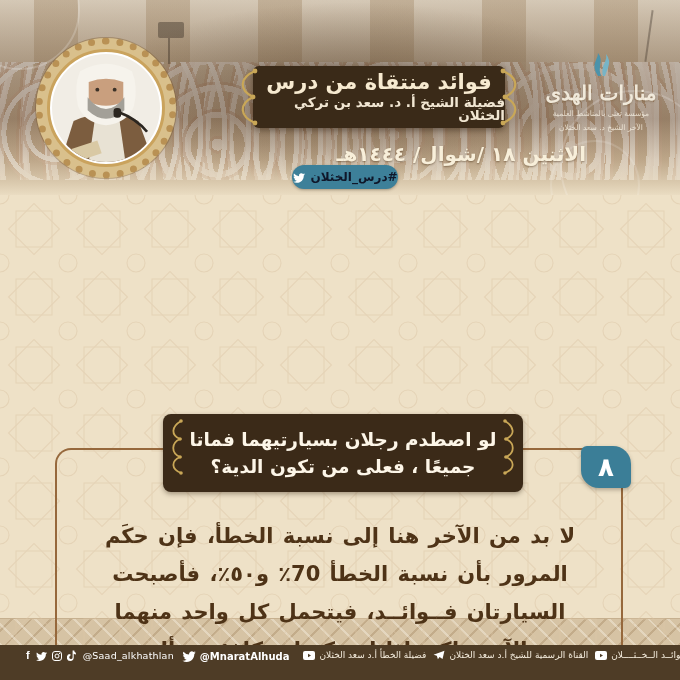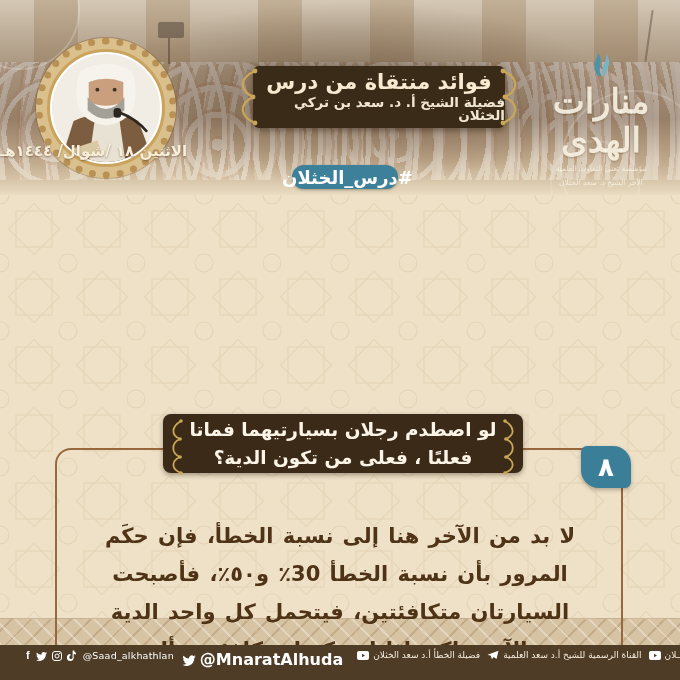--- a/index.html
+++ b/index.html
@@ -45,47 +45,47 @@
     display:flex; flex-direction:column; align-items:center; justify-content:center; gap:3px; }
   .title-box .t1{ color:#f7ead0; font-size:21px; font-weight:bold; line-height:1; }
   .title-box .t2{ color:#f1e6d2; font-size:13.5px; font-weight:bold; line-height:1; }
   .flourish{ position:absolute; top:50%; transform:translateY(-50%); width:26px; height:58px; }
   .flourish.left{ left:-20px; }
   .flourish.right{ right:-20px; transform:translateY(-50%) scaleX(-1); }
 
   
   .logo{ position:absolute; left:536px; top:52px; width:130px; text-align:center; color:rgba(253,247,233,.88); }
   .logo .flame{ height:26px; }
-  .logo .word{ font-size:34px; font-weight:bold; line-height:1.15; text-shadow:0 1px 2px rgba(90,60,20,.35);
+  .logo .word{ font-size:20px; font-weight:bold; line-height:1.15; text-shadow:0 1px 2px rgba(90,60,20,.35);
     font-family:"DejaVu Serif", serif; }
   .logo .tag{ font-size:7.5px; line-height:1.5; opacity:.85; margin-top:3px; }
 
-  .date{ position:absolute; left:0; top:142px; width:586px; text-align:left;
-    color:#f8efda; font-size:15px; font-weight:bold; text-shadow:0 1px 2px rgba(70,45,20,.5); }
+  .date{ position:absolute; left:0; top:142px; width:586px; text-align:right;
+    color:#f8efda; font-size:20px; font-weight:bold; text-shadow:0 1px 2px rgba(70,45,20,.5); }
   .hashtag{ position:absolute; left:292px; top:165px; width:106px; height:24px; background:#3d8099;
     border-radius:12px; display:flex; align-items:center; justify-content:center; gap:5px;
     box-shadow:0 1px 3px rgba(40,30,15,.35); }
-  .hashtag span{ color:#ffffff; font-size:18px; font-weight:bold; direction:rtl; }
+  .hashtag span{ color:#0f172a; font-size:12px; font-weight:bold; direction:rtl; }
 
   
   .content{ position:absolute; left:0; top:195px; width:680px; height:450px; background:#eee1c7; }
   .band{ position:absolute; left:0; bottom:0; width:680px; height:27px; background:rgba(176,148,108,.38);
     border-top:1px solid rgba(150,120,80,.25); }
   .band .motif{ position:absolute; inset:0;
     background:
       repeating-linear-gradient(45deg, rgba(255,250,240,.35) 0 2px, transparent 2px 14px),
       repeating-linear-gradient(-45deg, rgba(150,118,78,.3) 0 2px, transparent 2px 14px); }
   svg.pattern{ position:absolute; inset:0; width:100%; height:100%; opacity:.5; }
 
   .frame{ position:absolute; left:55px; top:253px; width:528px; height:292px;
     border-top:2px solid #96683c; border-left:2px solid #96683c; border-top-left-radius:16px; }
   .frame-right{ position:absolute; left:621px; top:288px; width:2px; height:260px;
     background:linear-gradient(180deg,#96683c 78%, rgba(150,104,60,0)); }
 
-  .qbox{ position:absolute; left:163px; top:219px; width:360px; height:59px; background:#3b2a18;
+  .qbox{ position:absolute; left:163px; top:219px; width:360px; height:78px; background:#3b2a18;
     border-radius:8px; box-shadow:0 2px 5px rgba(45,30,12,.4);
     display:flex; flex-direction:column; align-items:center; justify-content:center; gap:4px; }
   .qbox .ql{ color:#fdf6e8; font-size:18.5px; font-weight:bold; line-height:1.25; direction:rtl; }
   .q-orn{ position:absolute; top:5px; width:16px; height:56px; }
   .q-orn.left{ left:5px; }
   .q-orn.right{ right:5px; transform:scaleX(-1); }
 
   .badge{ position:absolute; left:581px; top:251px; width:50px; height:42px; background:#3b7e97;
     border-radius:6px 18px 6px 18px; display:flex; align-items:center; justify-content:center;
     box-shadow:0 2px 4px rgba(40,30,15,.3); }
@@ -95,21 +95,21 @@
     color:#4e3317; font-size:21px; font-weight:bold; word-spacing:2px; }
   .answer div{ line-height:38px; }
 
   
   .footer{ position:absolute; left:0; top:645px; width:680px; height:35px; background:#4e3c26;
     display:flex; align-items:flex-start; padding:5px 10px 0 26px; gap:7px; color:#fff; }
   .footer .seg{ display:flex; align-items:center; gap:4px; white-space:nowrap; }
   .footer .social{ gap:5px; }
   .footer svg{ display:block; }
   .footer .h1{ font-size:9.5px; letter-spacing:.2px;text-align:right; }
-  .footer .h2{ font-size:16px; font-weight:bold; }
+  .footer .h2{ font-size:10px; font-weight:bold; }
   .footer .ar{ font-size:9px; direction:rtl; color:#f4ecdd; }
   .footer .fb{ font-size:11px; font-weight:bold; line-height:1; font-family:"Liberation Sans", sans-serif; }
   .grow{ flex:1; }
 </style>
 </head>
 <body>
 
 <div class="canvas">
 
   <div class="header">
@@ -155,21 +155,21 @@
       <div class="t1" dir="rtl">فوائد منتقاة من درس</div>
       <div class="t2" dir="rtl">فضيلة الشيخ أ. د. سعد بن تركي الخثلان</div>
     </div>
 
     <div class="logo">
       <svg class="flame" viewBox="0 0 30 26" width="30" height="26">
         <path d="M12 24 Q6 16 10 8 Q12 4 12 1 Q16 6 14 13 Q13 19 15 24 Z" fill="#4b93ab"></path>
         <path d="M17 24 Q15 17 19 10 Q21 6 20 2 Q25 8 22 16 Q20 21 19 24 Z" fill="#77b4c6"></path>
       </svg>
       <div class="word" dir="rtl">منارات الهدى</div>
-      <div class="tag" dir="rtl">مؤسسة تعنى التفاوت العلمية</div>
+      <div class="tag" dir="rtl">مؤسسة تعنى بالمناشط العلمية</div>
       <div class="tag" dir="rtl">الآخر الشيخ د. سعد الخثلان</div>
     </div>
 
     <div class="date" dir="rtl">الاثنين ١٨ /شوال/ ١٤٤٤هـ</div>
 
     <div class="hashtag">
       <svg width="13" height="11" viewBox="0 0 24 20">
         <path d="M23 2.6c-.8.4-1.7.6-2.6.8A4.5 4.5 0 0 0 12.9 7.5 12.8 12.8 0 0 1 3.6 2.8a4.5 4.5 0 0 0 1.4 6c-.7 0-1.4-.2-2-.5v.1c0 2.1 1.5 3.9 3.6 4.4-.7.2-1.4.2-2 .1a4.5 4.5 0 0 0 4.2 3.1A9 9 0 0 1 2 17.9a12.7 12.7 0 0 0 6.9 2c8.3 0 12.8-6.8 12.8-12.8v-.6c.9-.6 1.6-1.4 2.3-2.3-.8.4-1.7.6-2.6.7 1-.6 1.7-1.4 2-2.4z" fill="#ffffff"></path>
       </svg>
       <span>#درس_الخثلان</span>
@@ -212,27 +212,27 @@
           <circle cx="13" cy="54" r="1.8" fill="#c9a757"></circle>
       </svg>
       <svg class="q-orn right" viewBox="0 0 16 56">
         <path d="M13 2 C3 8 3 16 12 20 C3 24 3 34 12 38 C3 42 3 50 13 54" stroke="#c9a757" stroke-width="1.8" fill="none"></path>
         <circle cx="13" cy="2" r="1.8" fill="#c9a757"></circle>
           <circle cx="12" cy="20" r="1.8" fill="#c9a757"></circle>
         <circle cx="12" cy="38" r="1.8" fill="#c9a757"></circle>
           <circle cx="13" cy="54" r="1.8" fill="#c9a757"></circle>
       </svg>
       <div class="ql">لو اصطدم رجلان بسيارتيهما فماتا</div>
-      <div class="ql">فعلىًا ، فعلى من تكون الدية؟</div>
+      <div class="ql">جميعًا ، فعلى من تكون الدية؟</div>
     </div>
 
     <div class="answer">
       <div>لا بد من الآخر هنا إلى نسبة الخطأ، فإن حكَم</div>
-      <div>المرور بأن نسبة الخطأ 30٪ و٥٠٪، فأصبحت</div>
-      <div>السيارتان متكافئتين، فيتحمل كل واحد الدية</div>
+      <div>المرور بأن نسبة الخطأ 70٪ و٥٠٪، فأصبحت</div>
+      <div>السيارتان فــوائــد، فيتحمل كل واحد منهما</div>
       <div>دية الآخر، لكن إذا لم تكونا متكافئتين ألزمت</div>
       <div>عاقلة المخطئ بالدفع للورثة بقدر التفاوت</div>
 
     </div>
   </div>
 
   <div class="footer">
     <div class="seg social">
       <span class="fb">f</span>
       <svg width="12" height="10" viewBox="0 0 24 20">
@@ -261,21 +261,21 @@
       <svg width="12" height="9" viewBox="0 0 24 18">
         <rect x="0" y="0" width="24" height="18" rx="4" fill="#fff"></rect>
         <path d="M10 5.5 L16 9 L10 12.5 Z" fill="#4e3c26"></path>
       </svg>
       <span class="ar">فضيلة الخطأ أ.د سعد الخثلان</span>
     </div>
     <div class="seg">
       <svg width="12" height="10" viewBox="0 0 22 18">
         <path d="M21 1 L1 8.5 L7 10.5 L9 17 L12 12.5 L17.5 16.5 Z" fill="#fff"></path>
       </svg>
-      <span class="ar">القناة الرسمية للشيخ أ.د سعد العلمية</span>
+      <span class="ar">القناة الرسمية للشيخ أ.د سعد الخثلان</span>
     </div>
     <div class="seg">
       <svg width="12" height="9" viewBox="0 0 24 18">
         <rect x="0" y="0" width="24" height="18" rx="4" fill="#fff"></rect>
         <path d="M10 5.5 L16 9 L10 12.5 Z" fill="#4e3c26"></path>
       </svg>
       <span class="ar">فــوائــد الــخــثــــلان</span>
     </div>
 
   </div>

